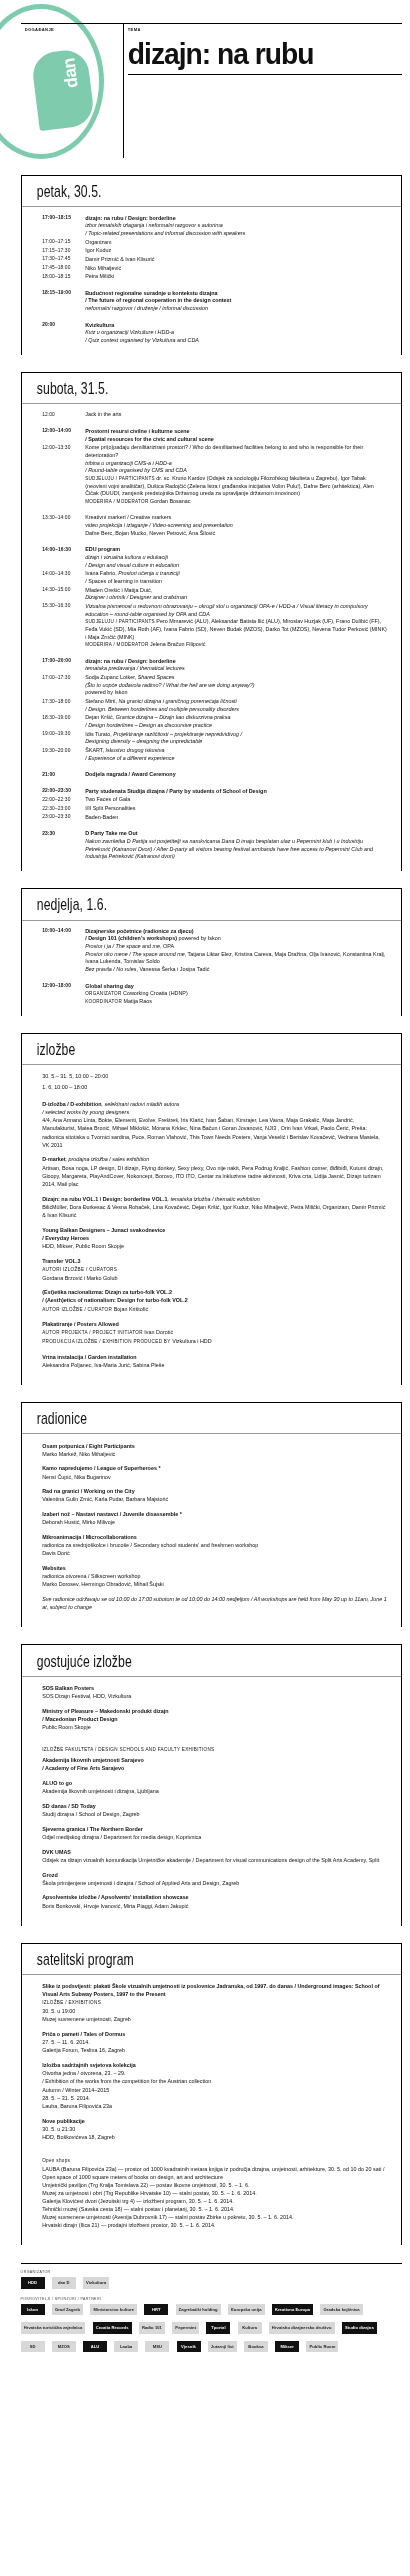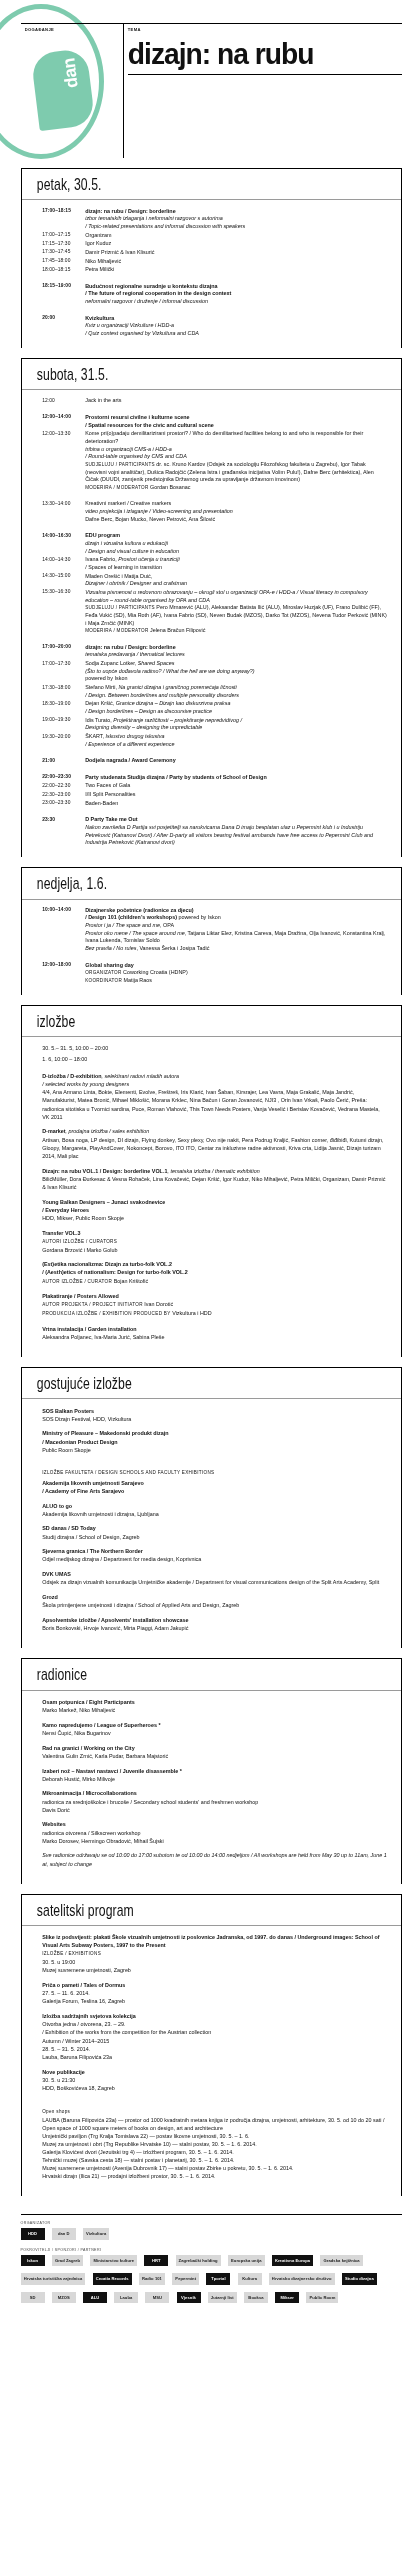--- a/index.html
+++ b/index.html
@@ -69,21 +69,21 @@
 
   
   .block {
     position: relative; z-index: 2;
     margin: 0 9.3px 0 20.6px;
     border-top: 1px solid #000;
     border-left: 0.8px solid #000;
     border-right: 0.8px solid #000;
     padding: 0 0 9.3px 0;
   }
-  .block.gap { margin-top: 10px; }
+  .block.gap { margin-top: 17px; }
   .sec-title {
     font-size: 17px; line-height: 1;
     padding: 7.2px 0 5.2px 20.6px;
     transform: scaleX(.72); transform-origin: left top;
     white-space: nowrap;
     letter-spacing: .005em;
   }
   .sec-rule { border-top: 0.5px solid #9a9a9a; margin: 1px 0 0 0; }
 
   
@@ -292,53 +292,53 @@
       </div>
     <div class="list" id="exh-items">
         <p><span class="b">D-izložba / D-exhibition</span><span class="i">, selektirani radovi mladih autora</span><br><span class="i">/ selected works by young designers</span><br>4/4, Ana Armano Linta, Bokte, Elementi, Evolve, Freštreš, Iris Klarić, Ivan Šaban, Kirsrajer, Lea Vavra, Maja Grakalić, Maja Jandrić, Manufakturist, Matea Bronić, Mihael Miklošić, Morana Krklec, Nina Bačun i Goran Jovanović, NJI3 , Orin Ivan Vrkaš, Paolo Čerić, Preša: radionica sitotiska u Tvornici sardina, Puce, Roman Vlahović, This Town Needs Posters, Vanja Veselić i Berislav Kovačević, Vedrana Mastela, VK 2011</p>
         <p><span class="b">D-market</span><span class="i">, prodajna izložba / sales exhibition</span><br>Artisan, Bosa noga, LP design, DI dizajn, Flying donkey, Sexy plexy, Ovo nije nakit, Pera Podrug Kraljić, Fashion corner, điđibiđi, Kutumi dizajn, Gloopy, Margareta, PlayAndCover, Nokoncept, Borovo, ITO ITO, Centar za inkluzivne radne aktivnosti, Kriva crta, Lidija Jasnić, Dizajn turizam 2014, Mali plac</p>
         <p><span class="b">Dizajn: na rubu VOL.1 / Design: borderline VOL.1</span><span class="i">, tematska izložba / thematic exhibition</span><br>BilićMüller, Dora Đurkesac &amp; Vesna Rohaček, Lina Kovačević, Dejan Kršić, Igor Kuduz, Niko Mihaljević, Petra Milički, Organizam, Damir Prizmić &amp; Ivan Klisurić</p>
         <p><span class="b">Young Balkan Designers – Junaci svakodnevice</span><br><span class="b">/ Everyday Heroes</span><br>HDD, Mikser, Public Room Skopje</p>
         <p><span class="b">Transfer VOL.3</span><br><span class="small-caps">AUTORI IZLOŽBE / CURATORS</span><br>Gordana Brzović i Marko Golub</p>
         <p><span class="b">(Est)etika nacionalizma: Dizajn za turbo-folk VOL.2</span><br><span class="b">/ (Aesth)etics of nationalism: Design for turbo-folk VOL.2</span><br><span class="small-caps">AUTOR IZLOŽBE / CURATOR</span> Bojan Krištofić</p>
         <p><span class="b">Plakatiranje / Posters Allowed</span><br><span class="small-caps">AUTOR PROJEKTA / PROJECT INITIATOR</span> Ivan Dorotić<br><span class="small-caps">PRODUKCIJA IZLOŽBE / EXHIBITION PRODUCED BY</span> Vizkultura i HDD</p>
         <p><span class="b">Vrtna instalacija / Garden installation</span><br>Aleksandra Poljanec, Iva-Maria Jurić, Sabina Pleše</p>
-      </div>
-  </div>
-
-  <div class="block gap">
-    <div class="sec-title">gostujuće izložbe</div>
-    <div class="sec-rule"></div>
-    <div class="list" id="guest-items">
-        <p><span class="b">SOS Balkan Posters</span><br>SOS Dizajn Festival, HDD, Vizkultura</p>
-        <p><span class="b">Ministry of Pleasure – Makedonski produkt dizajn</span><br><span class="b">/ Macedonian Product Design</span><br>Public Room Skopje</p>
-      </div>
-    <div class="list" id="faculty-items">
-        <p class="tight"><span class="small-caps">IZLOŽBE FAKULTETA / DESIGN SCHOOLS AND FACULTY EXHIBITIONS</span></p>
-        <p><span class="b">Akademija likovnih umjetnosti Sarajevo</span><br><span class="b">/ Academy of Fine Arts Sarajevo</span></p>
-        <p><span class="b">ALUO to go</span><br>Akademija likovnih umjetnosti i dizajna, Ljubljana</p>
-        <p><span class="b">SD danas / SD Today</span><br>Studij dizajna / School of Design, Zagreb</p>
-        <p><span class="b">Sjeverna granica / The Northern Border</span><br>Odjel medijskog dizajna / Department for media design, Koprivnica</p>
-        <p><span class="b">DVK UMAS</span><br>Odsjek za dizajn vizualnih komunikacija Umjetničke akademije / Department for visual communications design of the Split Arts Academy, Split</p>
-        <p><span class="b">Grozd</span><br>Škola primijenjene umjetnosti i dizajna / School of Applied Arts and Design, Zagreb</p>
-        <p><span class="b">Apsolventske izložbe / Apsolvents' installation showcase</span><br>Boris Bonkovski, Hrvoje Ivanović, Mirta Piaggi, Adam Jakupić</p>
       </div>
   </div>
 
   <div class="block gap">
     <div class="sec-title">radionice</div>
     <div class="sec-rule"></div>
     <div class="list" id="workshop-items">
         <p><span class="b">Osam potpunica / Eight Participants</span><br>Marko Markež, Niko Mihaljević</p>
         <p><span class="b">Kamo napredujemo / League of Superheroes *</span><br>Nensi Čupić, Nika Bugarinov</p>
         <p><span class="b">Rad na granici / Working on the City</span><br>Valentina Gulin Zrnić, Karla Pudar, Barbara Majstorić</p>
         <p><span class="b">Izaberi nož – Nastavi nastavci / Juvenile disassemble *</span><br>Deborah Hustić, Mirko Milivoje</p>
         <p><span class="b">Mikroanimacija / Microcollaborations</span><br>radionica za srednjoškolce i brucoše / Secondary school students' and freshmen workshop<br>Davis Dorić</p>
         <p><span class="b">Websites</span><br>radionica otvorena / Silkscreen workshop<br>Marko Dorosev, Hermingo Obradović, Mihail Šujski</p>
         <p><span class="i">Sve radionice održavaju se od 10:00 do 17:00 subotom te od 10:00 do 14:00 nedjeljom / All workshops are held from May 30 up to 11am, June 1 at, subject to change</span></p>
+      </div>
+  </div>
+
+  <div class="block gap">
+    <div class="sec-title">gostujuće izložbe</div>
+    <div class="sec-rule"></div>
+    <div class="list" id="guest-items">
+        <p><span class="b">SOS Balkan Posters</span><br>SOS Dizajn Festival, HDD, Vizkultura</p>
+        <p><span class="b">Ministry of Pleasure – Makedonski produkt dizajn</span><br><span class="b">/ Macedonian Product Design</span><br>Public Room Skopje</p>
+      </div>
+    <div class="list" id="faculty-items">
+        <p class="tight"><span class="small-caps">IZLOŽBE FAKULTETA / DESIGN SCHOOLS AND FACULTY EXHIBITIONS</span></p>
+        <p><span class="b">Akademija likovnih umjetnosti Sarajevo</span><br><span class="b">/ Academy of Fine Arts Sarajevo</span></p>
+        <p><span class="b">ALUO to go</span><br>Akademija likovnih umjetnosti i dizajna, Ljubljana</p>
+        <p><span class="b">SD danas / SD Today</span><br>Studij dizajna / School of Design, Zagreb</p>
+        <p><span class="b">Sjeverna granica / The Northern Border</span><br>Odjel medijskog dizajna / Department for media design, Koprivnica</p>
+        <p><span class="b">DVK UMAS</span><br>Odsjek za dizajn vizualnih komunikacija Umjetničke akademije / Department for visual communications design of the Split Arts Academy, Split</p>
+        <p><span class="b">Grozd</span><br>Škola primijenjene umjetnosti i dizajna / School of Applied Arts and Design, Zagreb</p>
+        <p><span class="b">Apsolventske izložbe / Apsolvents' installation showcase</span><br>Boris Bonkovski, Hrvoje Ivanović, Mirta Piaggi, Adam Jakupić</p>
       </div>
   </div>
 
   <div class="block gap">
     <div class="sec-title">satelitski program</div>
     <div class="sec-rule"></div>
     <div class="list" id="satellite-items">
         <p><span class="b">Slike iz podsvijesti: plakati Škole vizualnih umjetnosti iz poslovnice Jadranska, od 1997. do danas / Underground images: School of Visual Arts Subway Posters, 1997 to the Present</span><br><span class="small-caps">IZLOŽBE / EXHIBITIONS</span><br>30. 5. u 19:00<br>Muzej suvremene umjetnosti, Zagreb</p>
         <p><span class="b">Priča o pameti / Tales of Dormus</span><br>27. 5. – 11. 6. 2014.<br>Galerija Forum, Teslina 16, Zagreb</p>
         <p><span class="b">Izložba sadržajnih svjetova kolekcija</span><br>Otvorba jedna / otvorena, 23. – 29.<br>/ Exhibition of the works from the competition for the Austrian collection<br>Autumn / Winter 2014–2015<br>28. 5. – 31. 5. 2014.<br>Lauba, Baruna Filipovića 23a</p>

